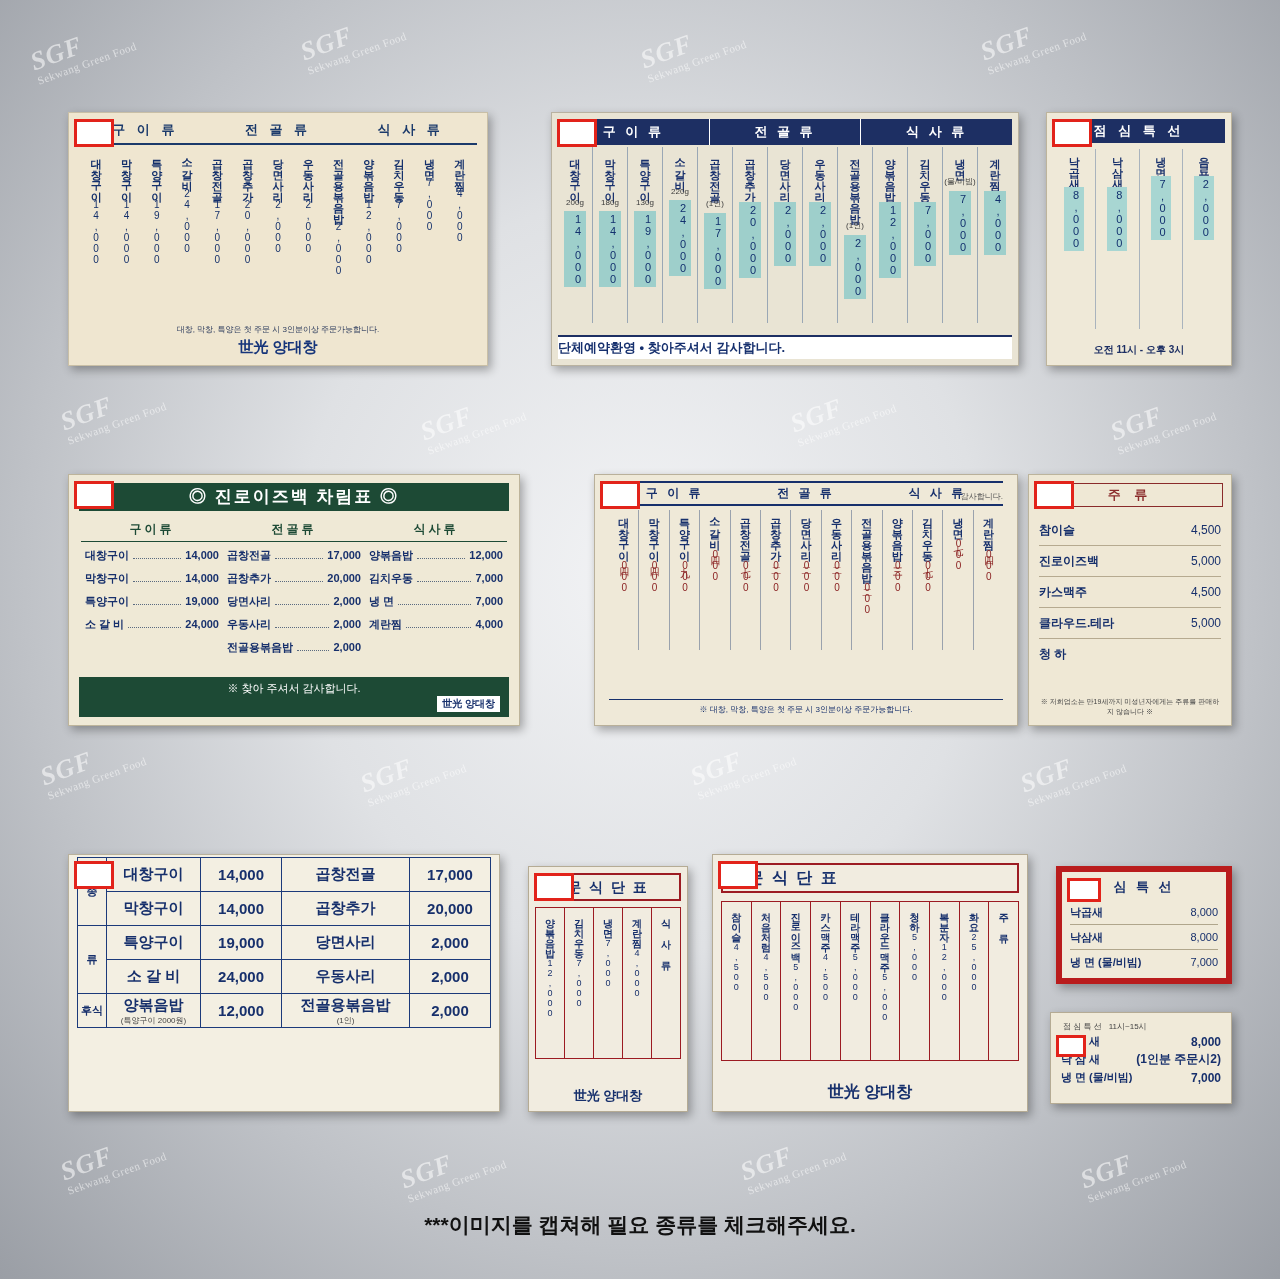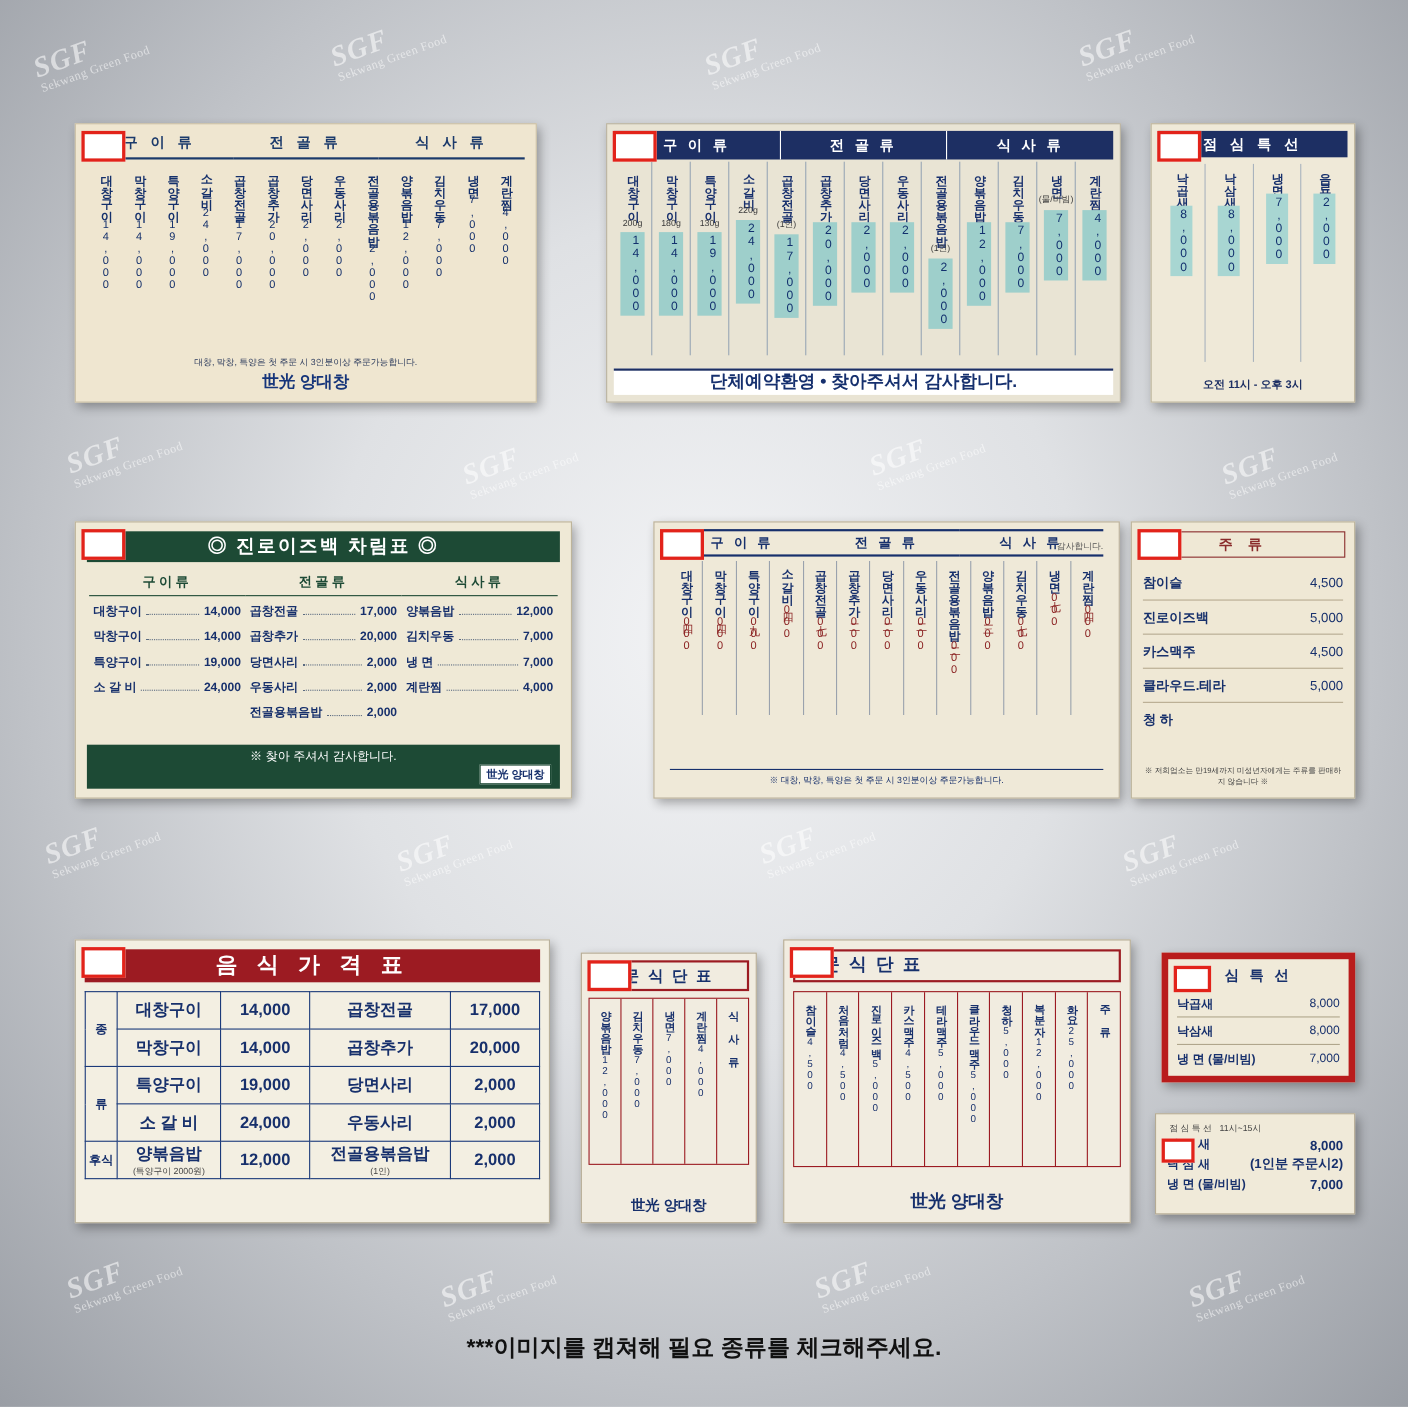--- a/index.html
+++ b/index.html
@@ -43,21 +43,21 @@
   #b2 .hrow div:last-child{border-right:none;}
   #b2 .body{display:flex;margin:2px 6px 0 6px;height:176px;}
   #b2 .cell{flex:1;border-right:1px solid #9aa7b5;display:flex;flex-direction:column;
        align-items:center;padding-top:4px;}
   #b2 .cell:last-child{border-right:none;}
   #b2 .cnm{font-size:11px;line-height:12px;color:#18306d;font-weight:bold;}
   #b2 .cgram{font-size:8px;color:#3a3a3a;margin-top:3px;}
   #b2 .cp{margin-top:4px;font-size:11px;color:#12306e;background:#9ecfcb;padding:2px 2px;width:18px;
        text-align:center;}
   #b2 .foot{position:absolute;left:6px;right:6px;bottom:6px;height:22px;background:#fff;
-       border-top:2px solid #1d2f63;text-align:center;font-size:16px;font-weight:bold;color:#16306e;
+       border-top:2px solid #1d2f63;font-size:13px;font-weight:bold;color:#16306e;
        line-height:22px;}
   
   #b3{left:1046px;top:112px;width:186px;height:254px;background:#efe9d8;border:1px solid #bdb49c;}
   #b3 .hd{margin:6px;height:24px;background:#1d2f63;color:#fff;text-align:center;font-size:13px;
        font-weight:bold;line-height:24px;letter-spacing:4px;}
   #b3 .body{display:flex;margin:4px 6px;height:180px;}
   #b3 .cell{flex:1;border-right:1px solid #a9b3bd;display:flex;flex-direction:column;align-items:center;}
   #b3 .cell:last-child{border-right:none;}
   #b3 .cnm{font-size:11px;color:#17306c;font-weight:bold;line-height:12px;}
   #b3 .cp{margin-top:5px;font-size:11px;color:#12306e;background:#a8d6d2;padding:2px;width:16px;text-align:center;}
@@ -559,21 +559,20 @@
     </div>
   <div class="row" style="border-bottom:none;">
       <span class="n">청 하</span>
       <span class="p"></span>
     </div>
   <div class="foot">※ 저희업소는 만19세까지 미성년자에게는 주류를 판매하지 않습니다 ※</div>
 </div>
 
 <div class="board" id="b7">
   <div class="chk" style="left:5px;top:6px;"></div>
-  <div class="hd">음 식 가 격 표</div>
   <table>
     <tbody>
         <tr>
       <td class="lb" rowspan="2">종</td>
       <td>대창구이</td>
       <td class="pr">14,000</td>
       <td>곱창전골</td>
       <td class="pr">17,000</td>
     </tr>
     <tr>

